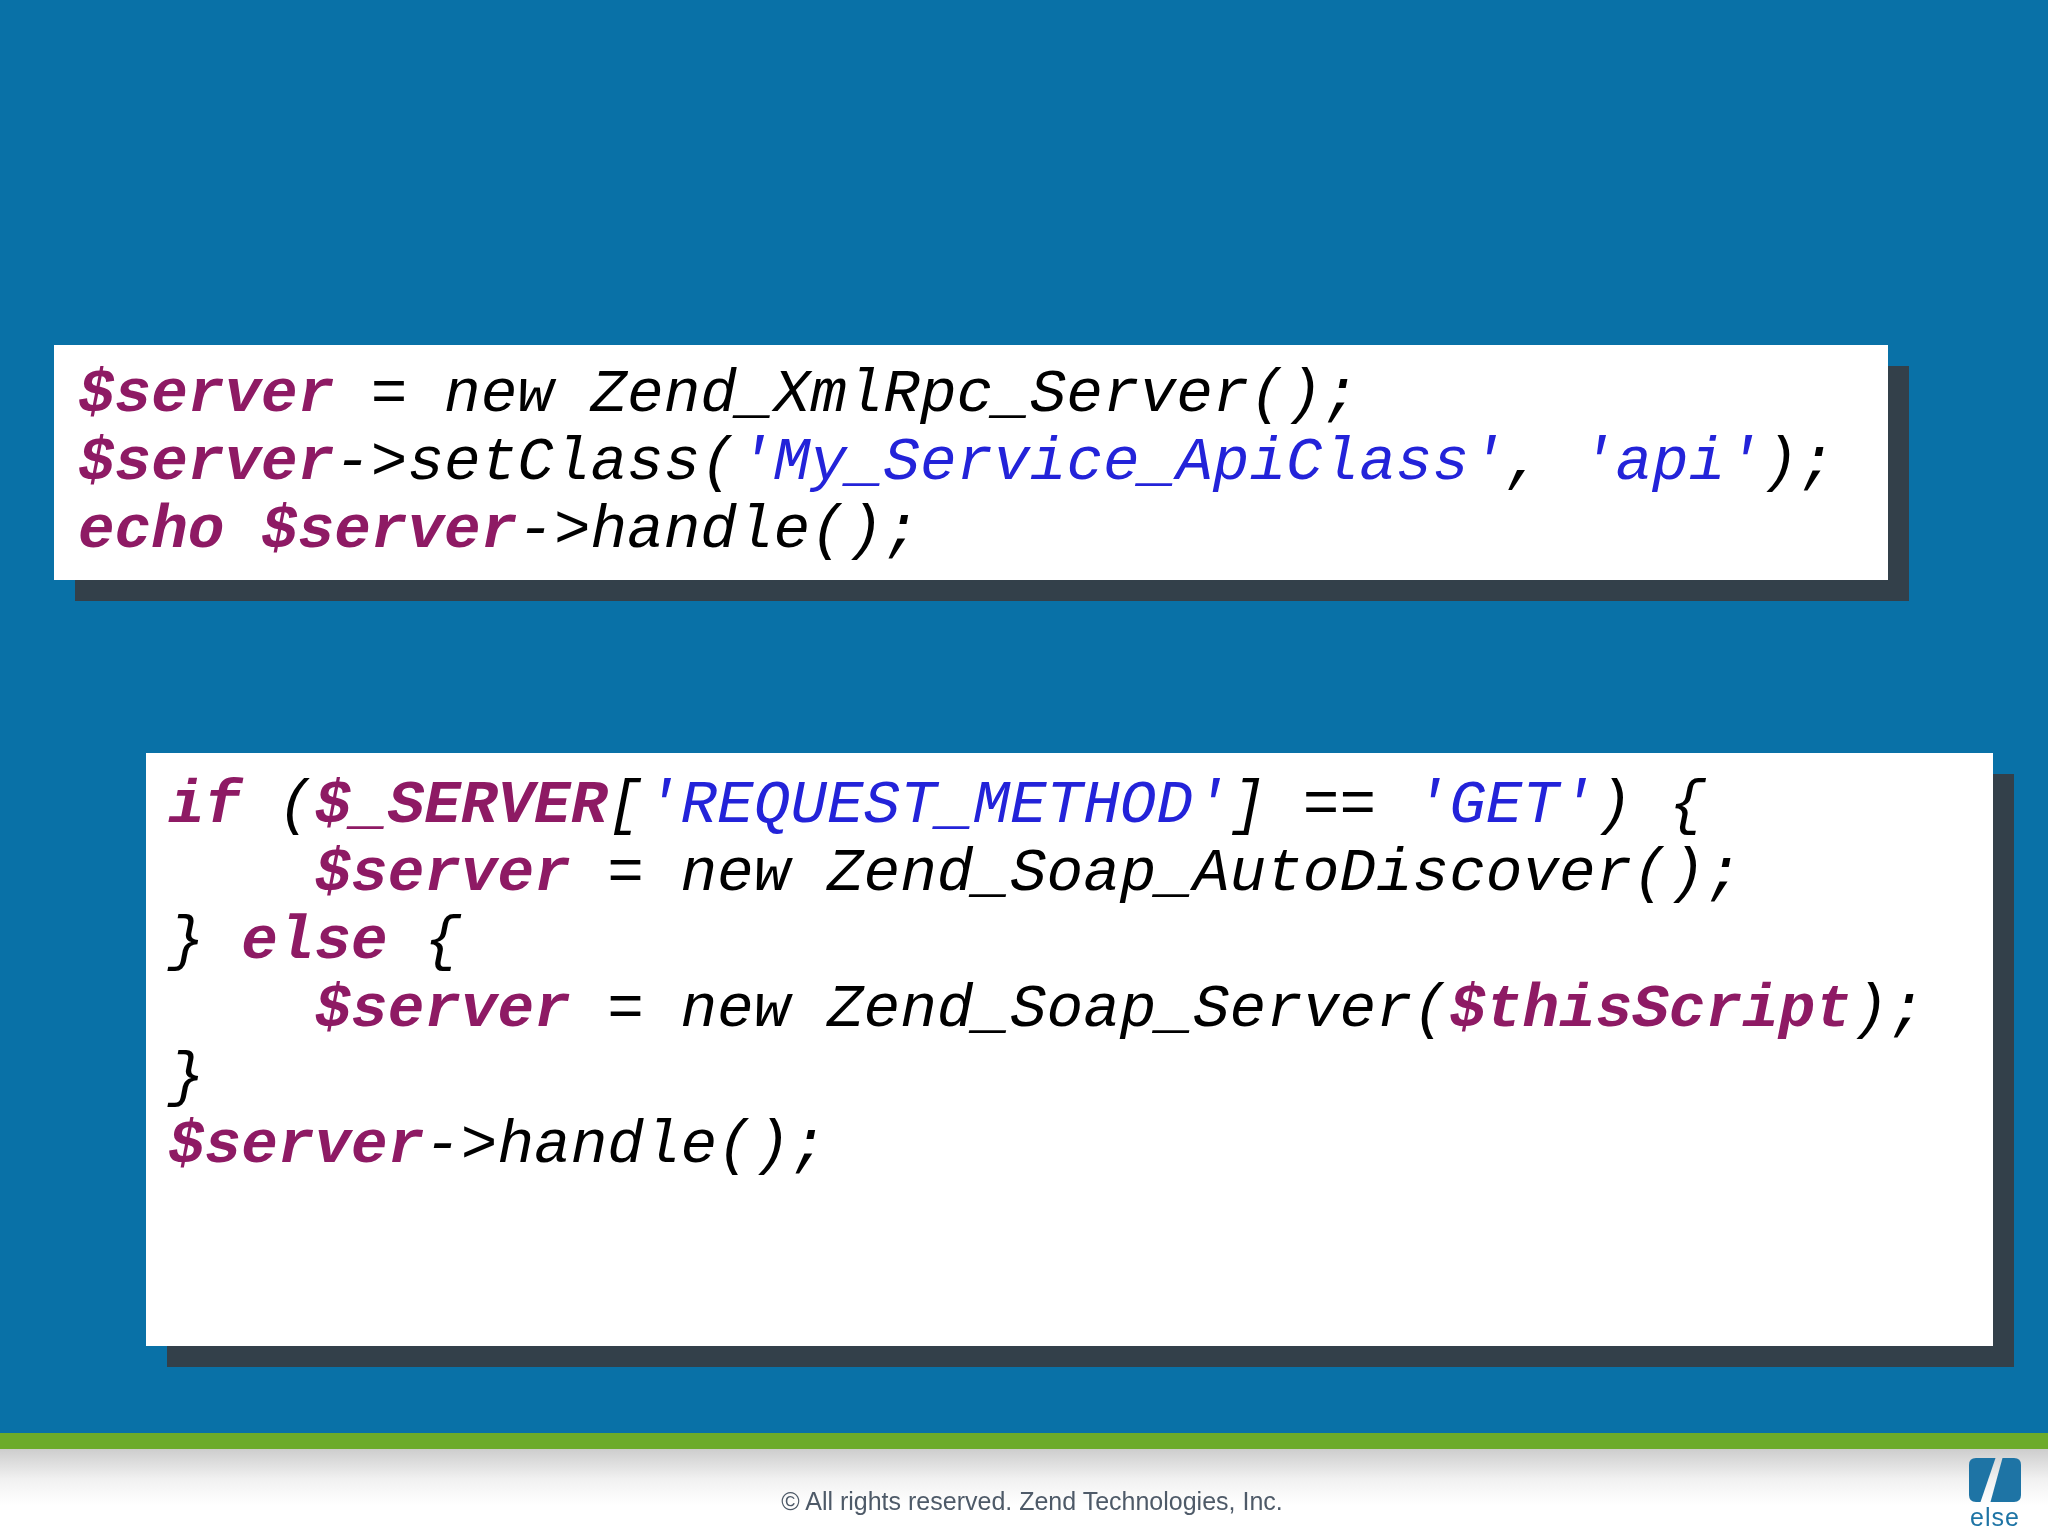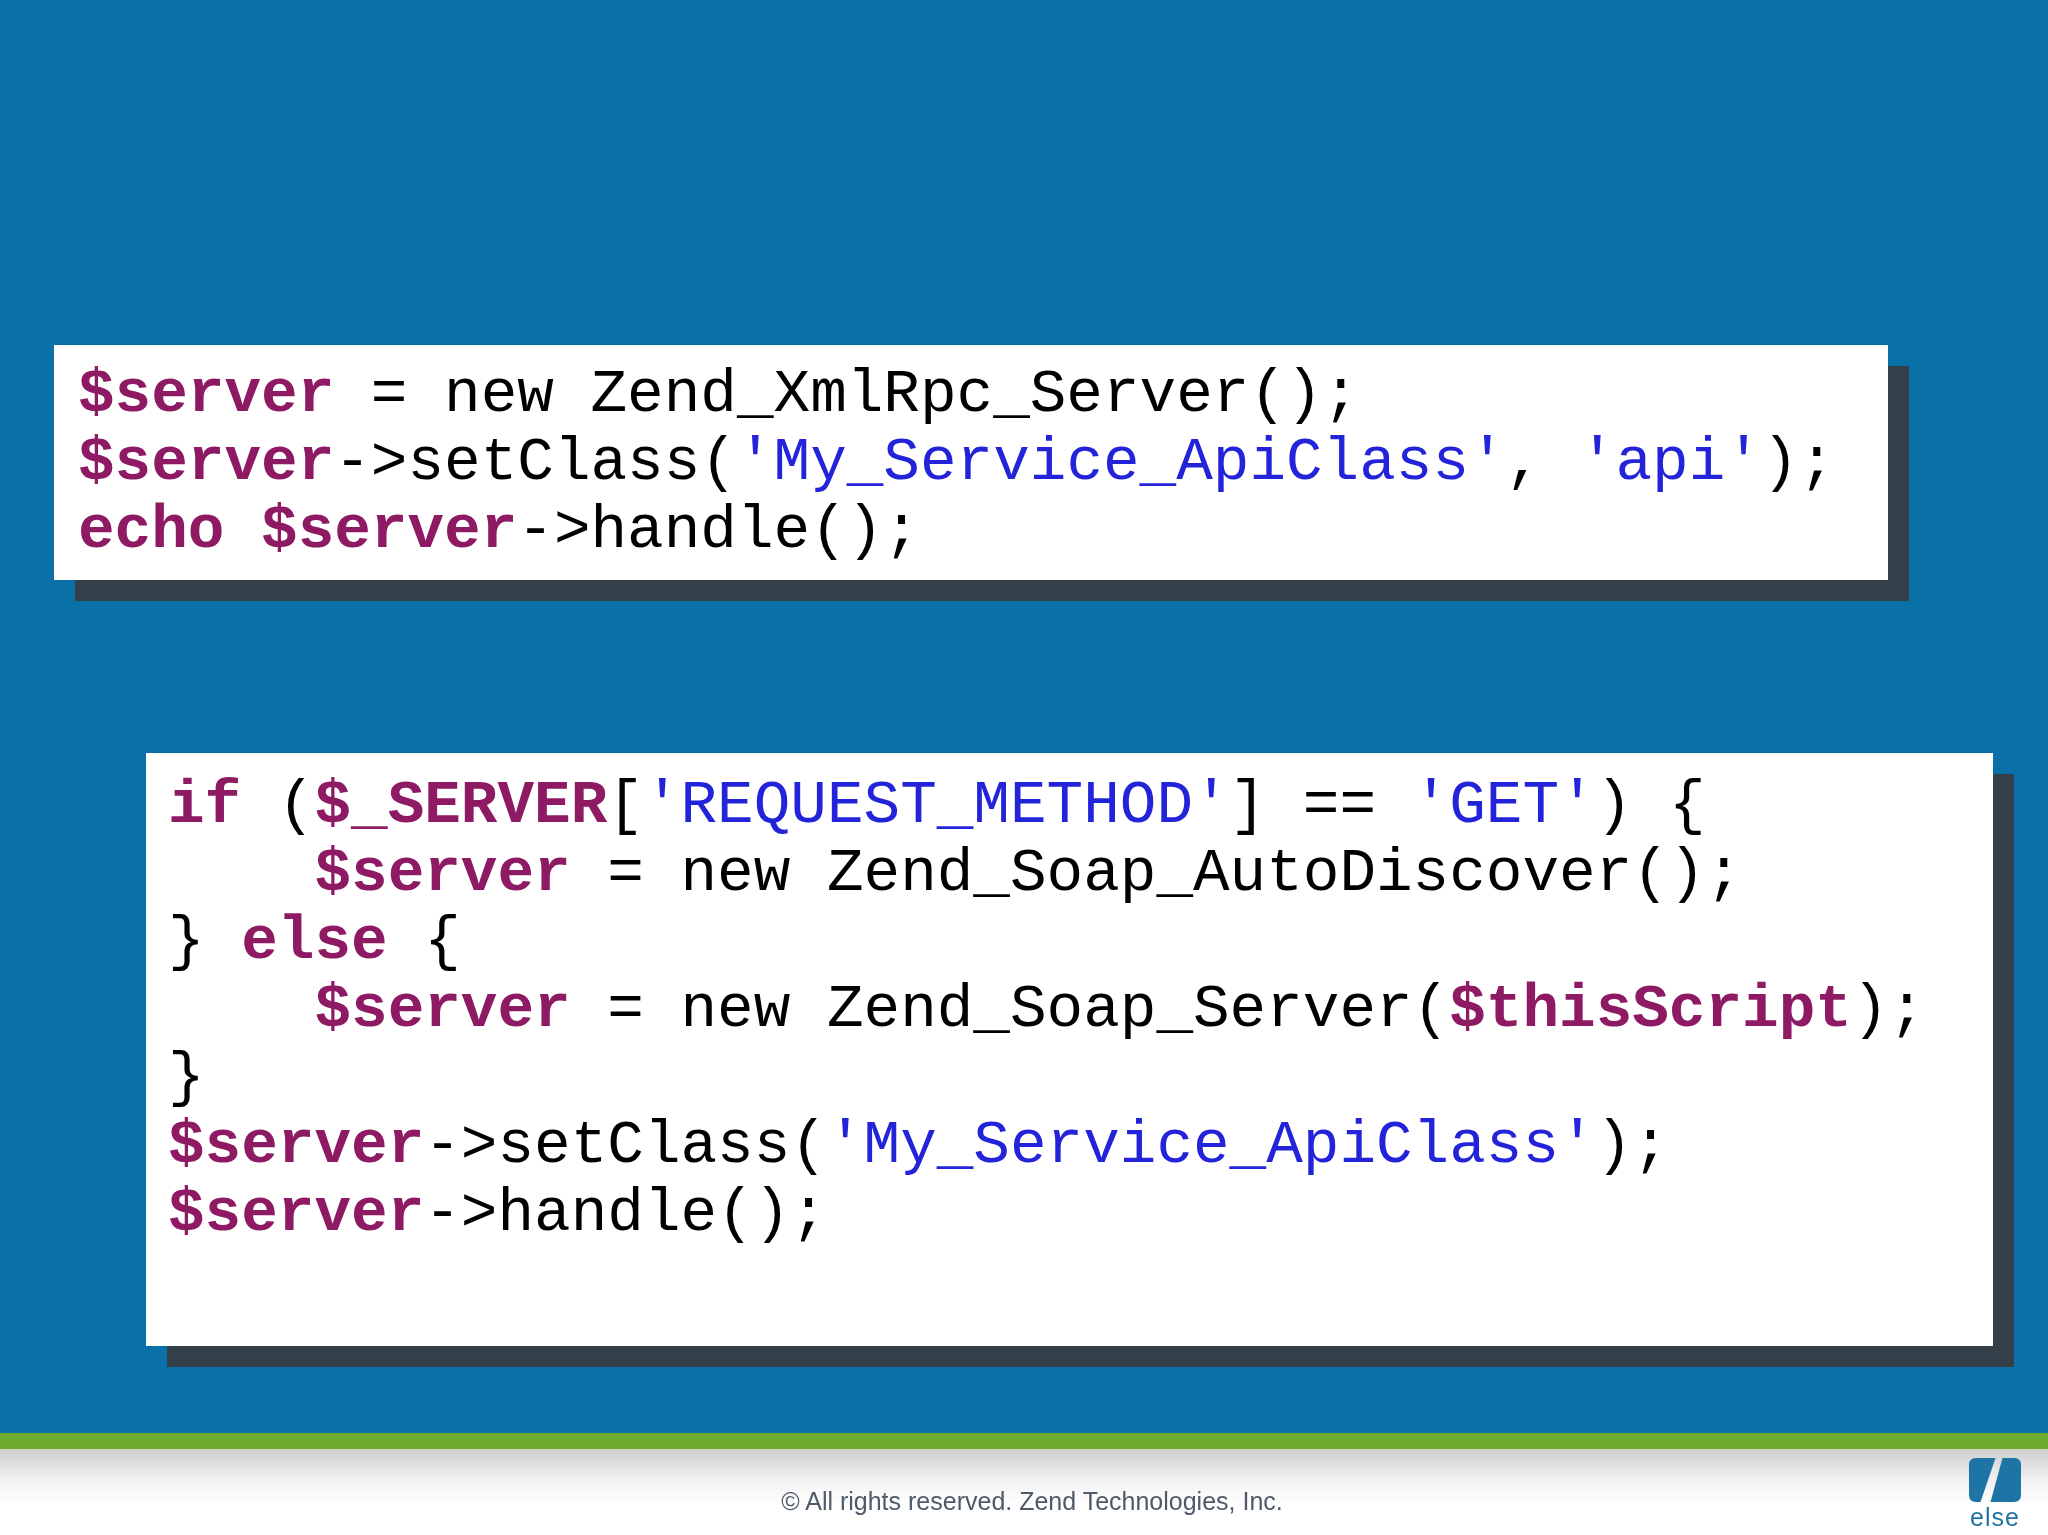--- a/index.html
+++ b/index.html
@@ -9,20 +9,21 @@
     height: 1535px;
     overflow: hidden;
     background: var(--background, #0971a7);
     font-family: "Liberation Sans", sans-serif;
   }
   .code-box {
     position: absolute;
     background: #ffffff;
     box-shadow: 21px 21px 0 var(--box-shadow, #33404a);
     box-sizing: border-box;
+    font-style: italic;
   }
   .box1 {
     left: 54px;
     top: 345px;
     width: 1834px;
     height: 235px;
     padding: 16px 0 0 24px;
   }
   .box2 {
     left: 146px;
@@ -93,21 +94,20 @@
       <div class="code-line"><span class="tok-var">$server</span><span class="tok-plain">-&gt;setClass(</span><span class="tok-str">'My_Service_ApiClass'</span><span class="tok-plain">, </span><span class="tok-str">'api'</span><span class="tok-plain">);</span></div>
       <div class="code-line"><span class="tok-kw">echo</span><span class="tok-plain"> </span><span class="tok-var">$server</span><span class="tok-plain">-&gt;handle();</span></div>
     </div>
 
   <div class="code-box box2">
       <div class="code-line"><span class="tok-kw">if</span><span class="tok-plain"> (</span><span class="tok-var">$_SERVER</span><span class="tok-plain">[</span><span class="tok-str">'REQUEST_METHOD'</span><span class="tok-plain">] == </span><span class="tok-str">'GET'</span><span class="tok-plain">) {</span></div>
       <div class="code-line"><span class="tok-plain">    </span><span class="tok-var">$server</span><span class="tok-plain"> = new Zend_Soap_AutoDiscover();</span></div>
       <div class="code-line"><span class="tok-plain">} </span><span class="tok-kw">else</span><span class="tok-plain"> {</span></div>
       <div class="code-line"><span class="tok-plain">    </span><span class="tok-var">$server</span><span class="tok-plain"> = new Zend_Soap_Server(</span><span class="tok-var">$thisScript</span><span class="tok-plain">);</span></div>
       <div class="code-line"><span class="tok-plain">}</span></div>
-      <div class="code-line"><span class="tok-var">$server</span><span class="tok-plain">-&gt;setClass(</span><span class="tok-str">'My_Service_ApiClass'</span><span class="tok-plain">);</span></div>
       <div class="code-line"><span class="tok-var">$server</span><span class="tok-plain">-&gt;handle();</span></div>
     </div>
 
   <div class="green-bar"></div>
 
   <div class="footer-band">
     <div class="copyright">© All rights reserved. Zend Technologies, Inc.</div>
 
     <div class="logo">
       <svg width="52" height="44" viewBox="0 0 52 44">

